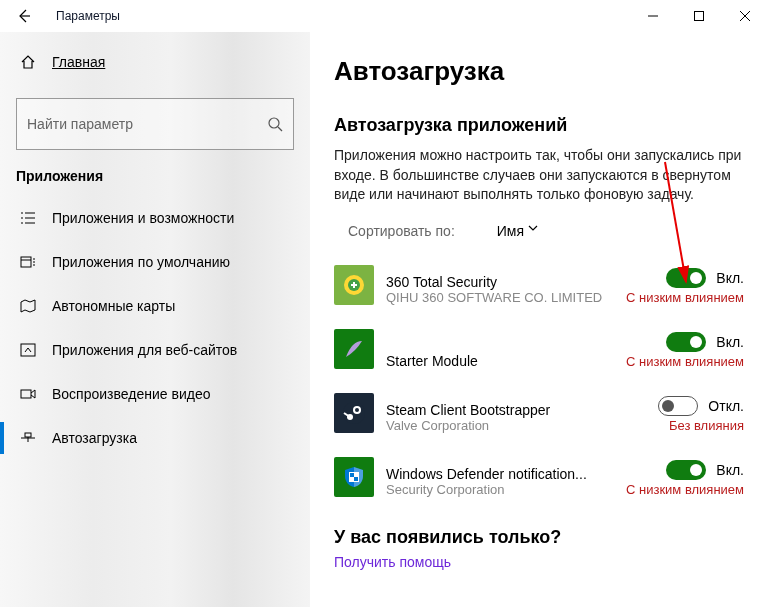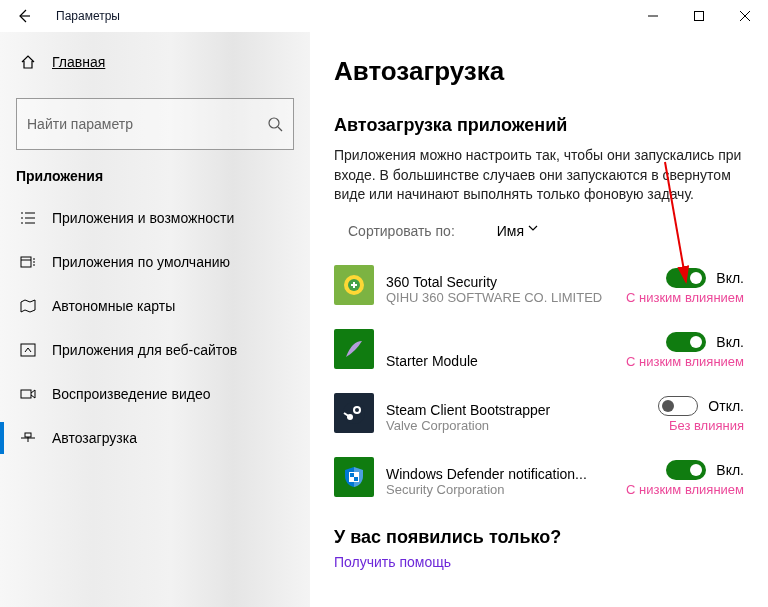--- a/index.html
+++ b/index.html
@@ -41,21 +41,21 @@
 .app-pub { font-size: 13px; color: #888; white-space: nowrap; overflow: hidden; text-overflow: ellipsis; }
 .app-right { text-align: right; flex-shrink: 0; margin-left: 8px; }
 .toggle-row { display: flex; align-items: center; justify-content: flex-end; gap: 10px; }
 .toggle { width: 40px; height: 20px; border-radius: 10px; position: relative; cursor: pointer; }
 .toggle.on { background: #107c10; }
 .toggle.off { background: #fff; border: 1px solid #555; }
 .toggle .knob { width: 12px; height: 12px; background: #fff; border-radius: 50%; position: absolute; top: 4px; }
 .toggle.on .knob { right: 4px; }
 .toggle.off .knob { left: 3px; top: 3px; background: #555; }
 .toggle-label { font-size: 14px; }
-.impact { font-size: 13px; color: #ec4899; margin-top: 2px; }
+.impact { font-size: 13px; color: #b91c1c; margin-top: 2px; }
 
 .questions { font-size: 18px; font-weight: 600; margin-top: 14px; }
 .help-link { font-size: 14px; color: #6d28d9; margin-top: 6px; cursor: pointer; }
 
 .arrow-overlay { position: absolute; pointer-events: none; }
 
 svg { display: block; }
 </style>
 </head>
 <body>

